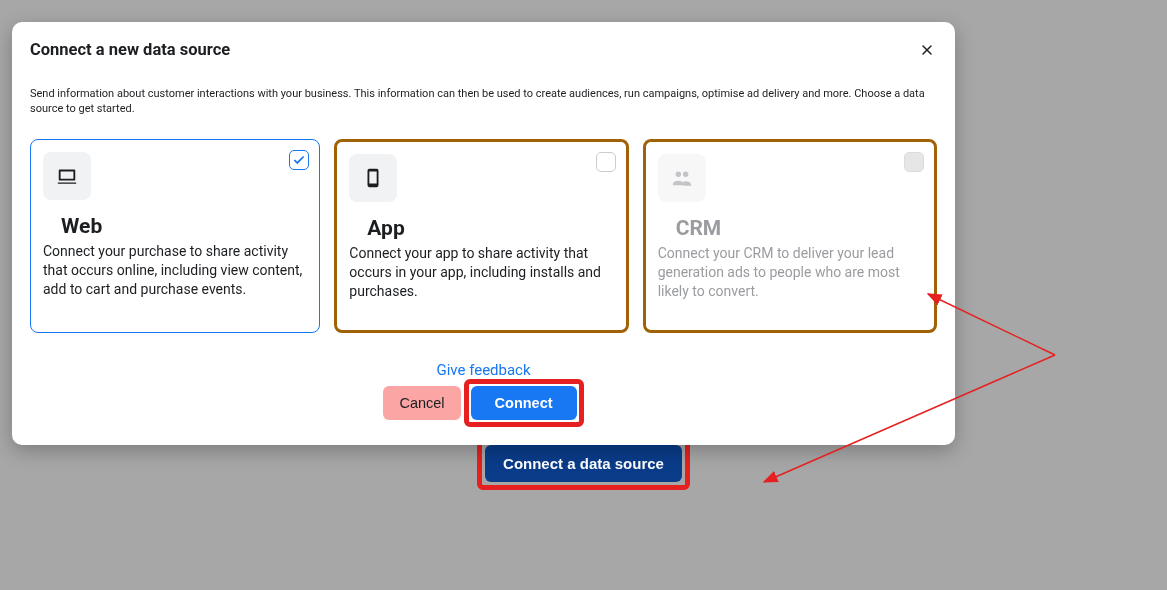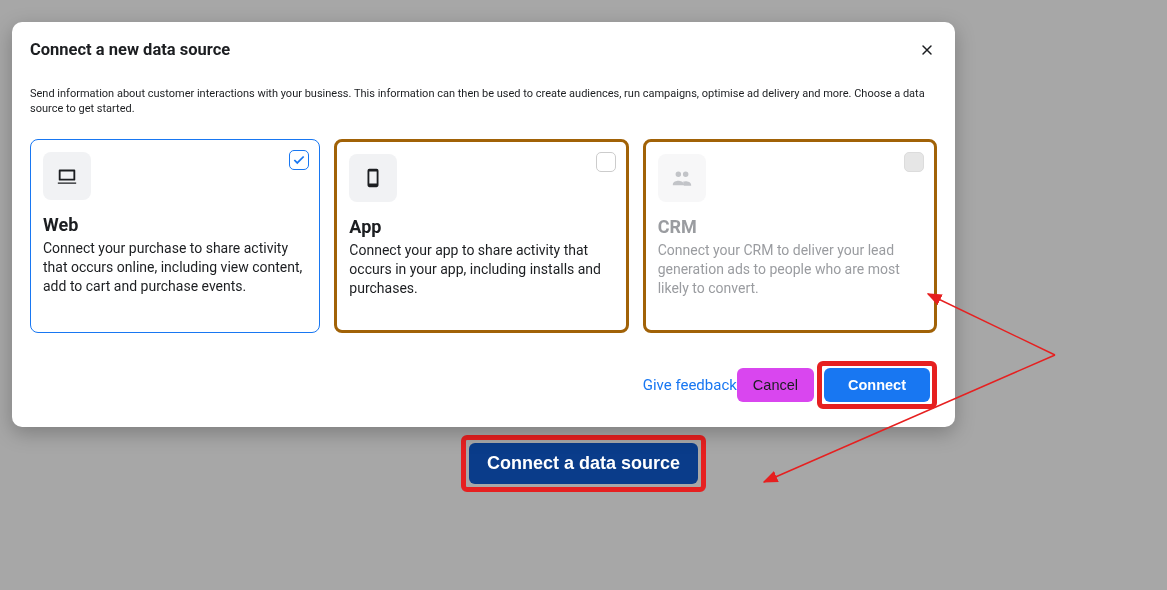--- a/index.html
+++ b/index.html
@@ -37,21 +37,21 @@
     .bg-button-wrap {
       border: 5px solid #e62020;
       border-radius: 6px;
       padding: 3px;
       margin-top: 14px;
     }
     .bg-button {
       background: #0a3c8a;
       color: #fff;
       font-weight: 600;
-      font-size: 18px;
+      font-size: 15px;
       padding: 10px 18px;
       border: none;
       border-radius: 6px;
       cursor: pointer;
     }
     .modal {
       position: absolute;
       top: 22px;
       left: 12px;
       width: 943px;
@@ -157,49 +157,51 @@
     }
     .card-icon svg {
       width: 22px;
       height: 22px;
       fill: #1c1e21;
     }
     .card.disabled .card-icon svg {
       fill: #c2c4c8;
     }
     .card-title {
-      font-size: 18px;
+      font-size: 21px;
       font-weight: 700;
       color: #1c1e21;
       margin-bottom: 4px;
+      margin-left: 18px;
     }
     .card-desc {
       font-size: 14px;
       color: #1c1e21;
       line-height: 1.38;
     }
     .modal-footer {
       display: flex;
-      justify-content: flex-end;
+      justify-content: center;
       align-items: center;
       margin-top: 28px;
+      flex-direction: column;
     }
     .feedback-link {
       color: #1877f2;
       font-size: 15px;
       text-decoration: none;
       cursor: pointer;
     }
     .footer-buttons {
       display: flex;
       align-items: center;
       gap: 0;
     }
     .cancel-btn {
-      background: #d946ef;
+      background: #fca5a5;
       color: #1c1e21;
       border: none;
       border-radius: 6px;
       padding: 9px 16px;
       font-size: 14.5px;
       font-weight: 500;
       cursor: pointer;
       margin-right: 3px;
     }
     .connect-wrap {

